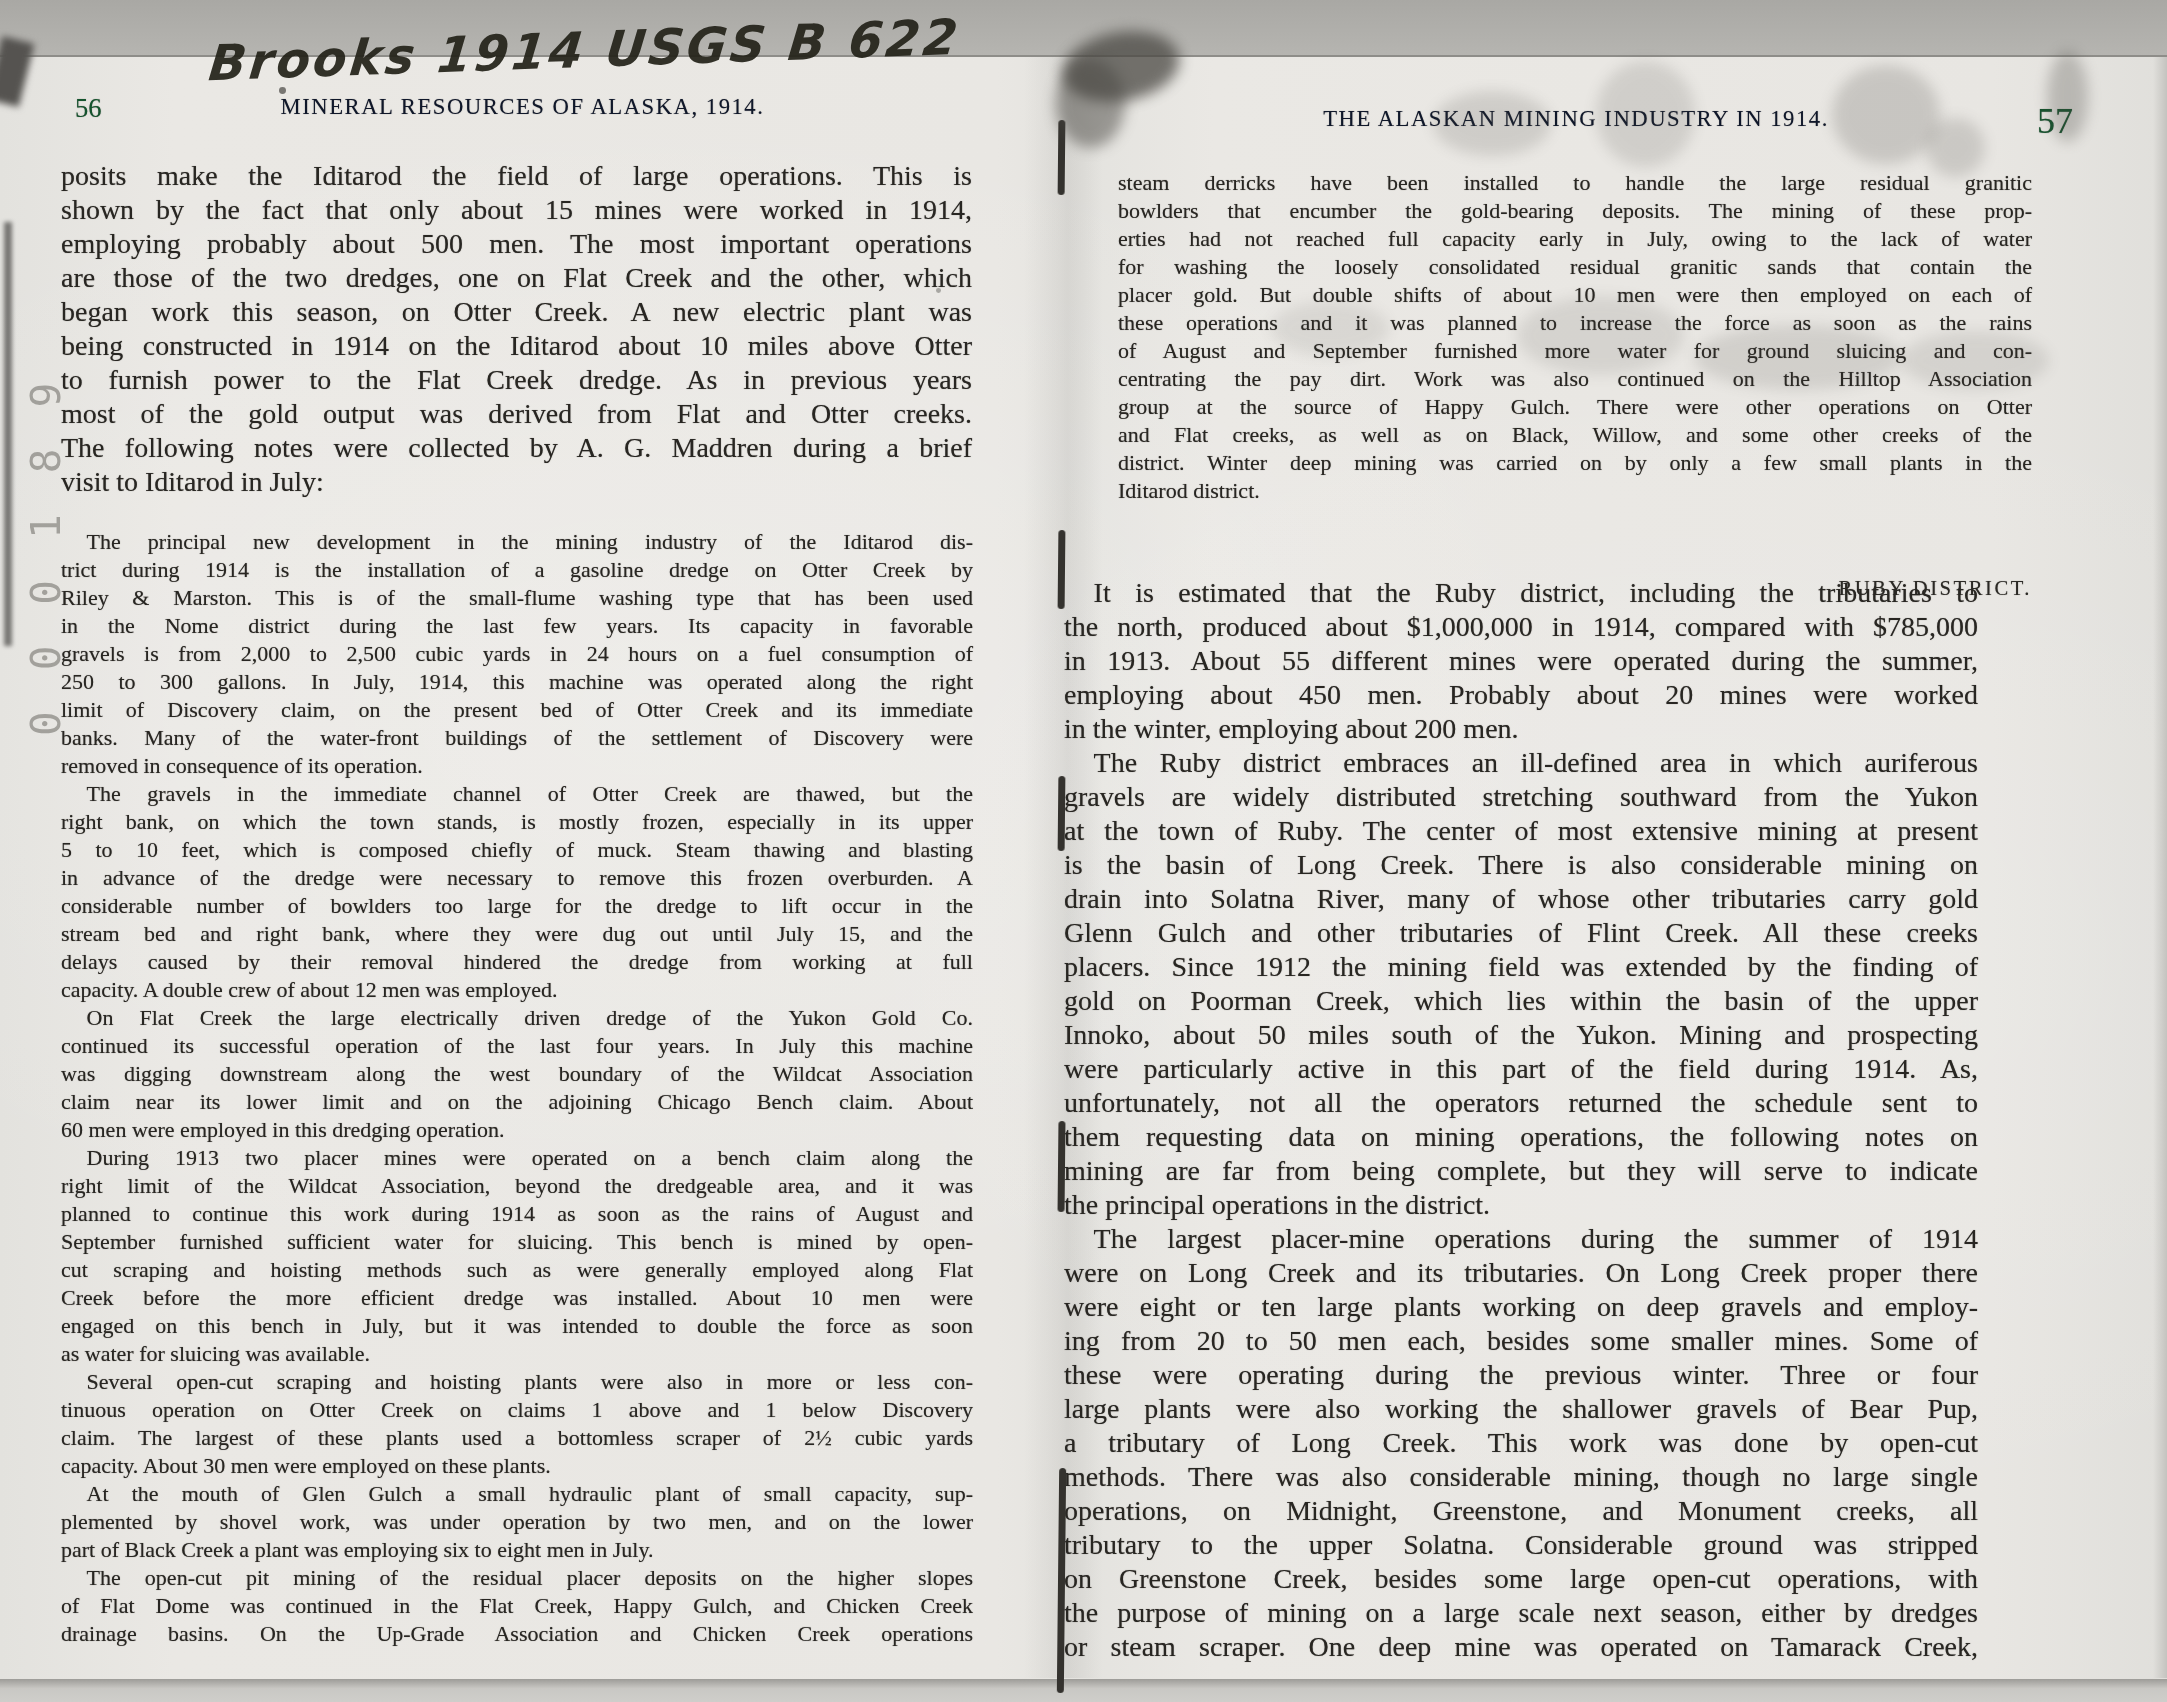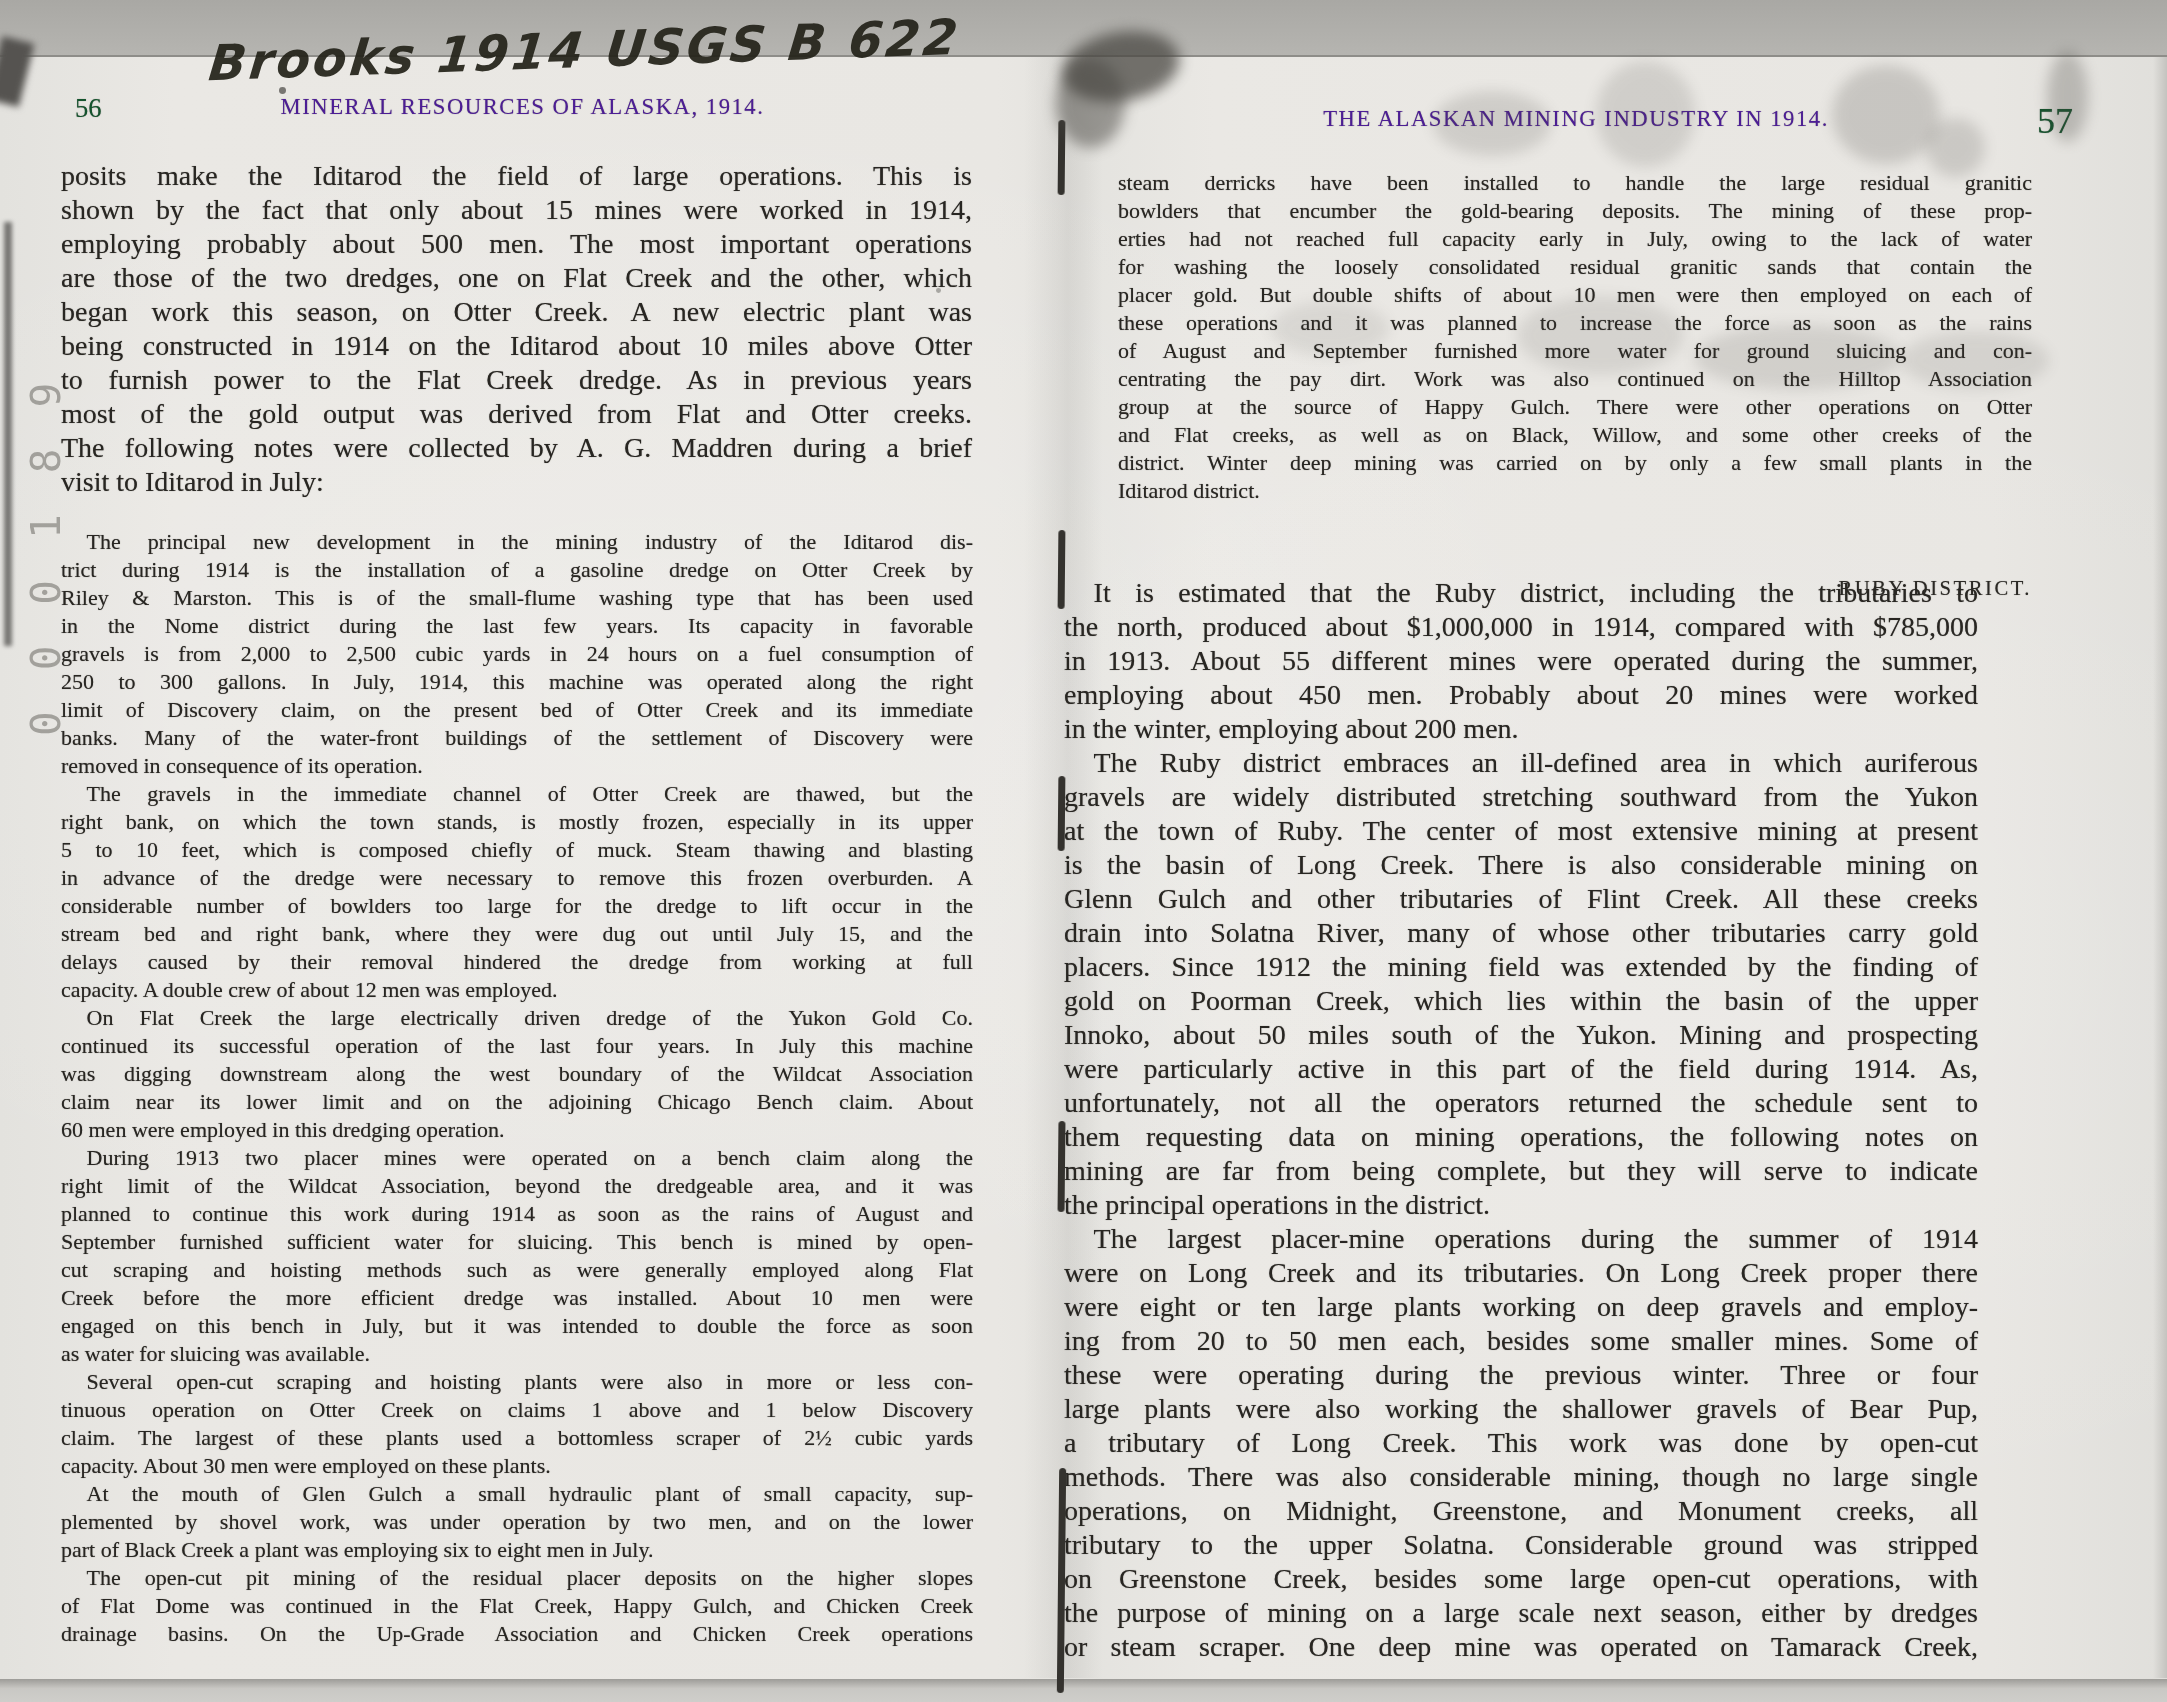--- a/index.html
+++ b/index.html
@@ -21,21 +21,21 @@
   .col{position:absolute;}
   .tl{text-align:left;text-justify:inter-word;}
   .tl.j{text-align:justify;text-align-last:justify;}
   .big{font-size:28px;line-height:34px;}
   .small{font-size:22px;line-height:28px;}
   .small .tl.ind{text-indent:25.6px;}
   .rbig{font-size:28px;line-height:34px;}
   .rbig .tl.ind{text-indent:29.6px;}
   .runhead{
     position:absolute;font-size:22.7px;letter-spacing:1.5px;text-align:center;
-    color:#4c1d95;text-shadow:0 0 1px rgba(45,42,38,.5);
+    color:#0f172a;text-shadow:0 0 1px rgba(45,42,38,.5);
   }
   .pagenum{position:absolute;font-size:26.6px;color:#14532d;text-shadow:0 0 1px rgba(45,42,38,.5);}
   #handnote{
     position:absolute;left:209px;top:21.7px;
     font-family:"DejaVu Sans",sans-serif;font-style:italic;font-weight:bold;
     font-size:49px;letter-spacing:3px;color:#232219;
     transform:rotate(-2deg) skewX(-8deg);opacity:.92;
   }
   #stamp{
     position:absolute;left:21.7px;top:165px;height:571px;
@@ -178,22 +178,22 @@
       <div class="tl j">the north, produced about $1,000,000 in 1914, compared with $785,000</div>
       <div class="tl j">in 1913.  About 55 different mines were operated during the summer,</div>
       <div class="tl j">employing about 450 men.  Probably about 20 mines were worked</div>
       <div class="tl">in the winter, employing about 200 men.</div>
     </div>
   <div>
       <div class="tl j ind">The Ruby district embraces an ill-defined area in which auriferous</div>
       <div class="tl j">gravels are widely distributed stretching southward from the Yukon</div>
       <div class="tl j">at the town of Ruby.  The center of most extensive mining at present</div>
       <div class="tl j">is the basin of Long Creek.  There is also considerable mining on</div>
+      <div class="tl j">drain into Solatna River, many of whose other tributaries carry gold</div>
       <div class="tl j">Glenn Gulch and other tributaries of Flint Creek.  All these creeks</div>
-      <div class="tl j">drain into Solatna River, many of whose other tributaries carry gold</div>
       <div class="tl j">placers.  Since 1912 the mining field was extended by the finding of</div>
       <div class="tl j">gold on Poorman Creek, which lies within the basin of the upper</div>
       <div class="tl j">Innoko, about 50 miles south of the Yukon.  Mining and prospecting</div>
       <div class="tl j">were particularly active in this part of the field during 1914.  As,</div>
       <div class="tl j">unfortunately, not all the operators returned the schedule sent to</div>
       <div class="tl j">them requesting data on mining operations, the following notes on</div>
       <div class="tl j">mining are far from being complete, but they will serve to indicate</div>
       <div class="tl">the principal operations in the district.</div>
     </div>
   <div>

